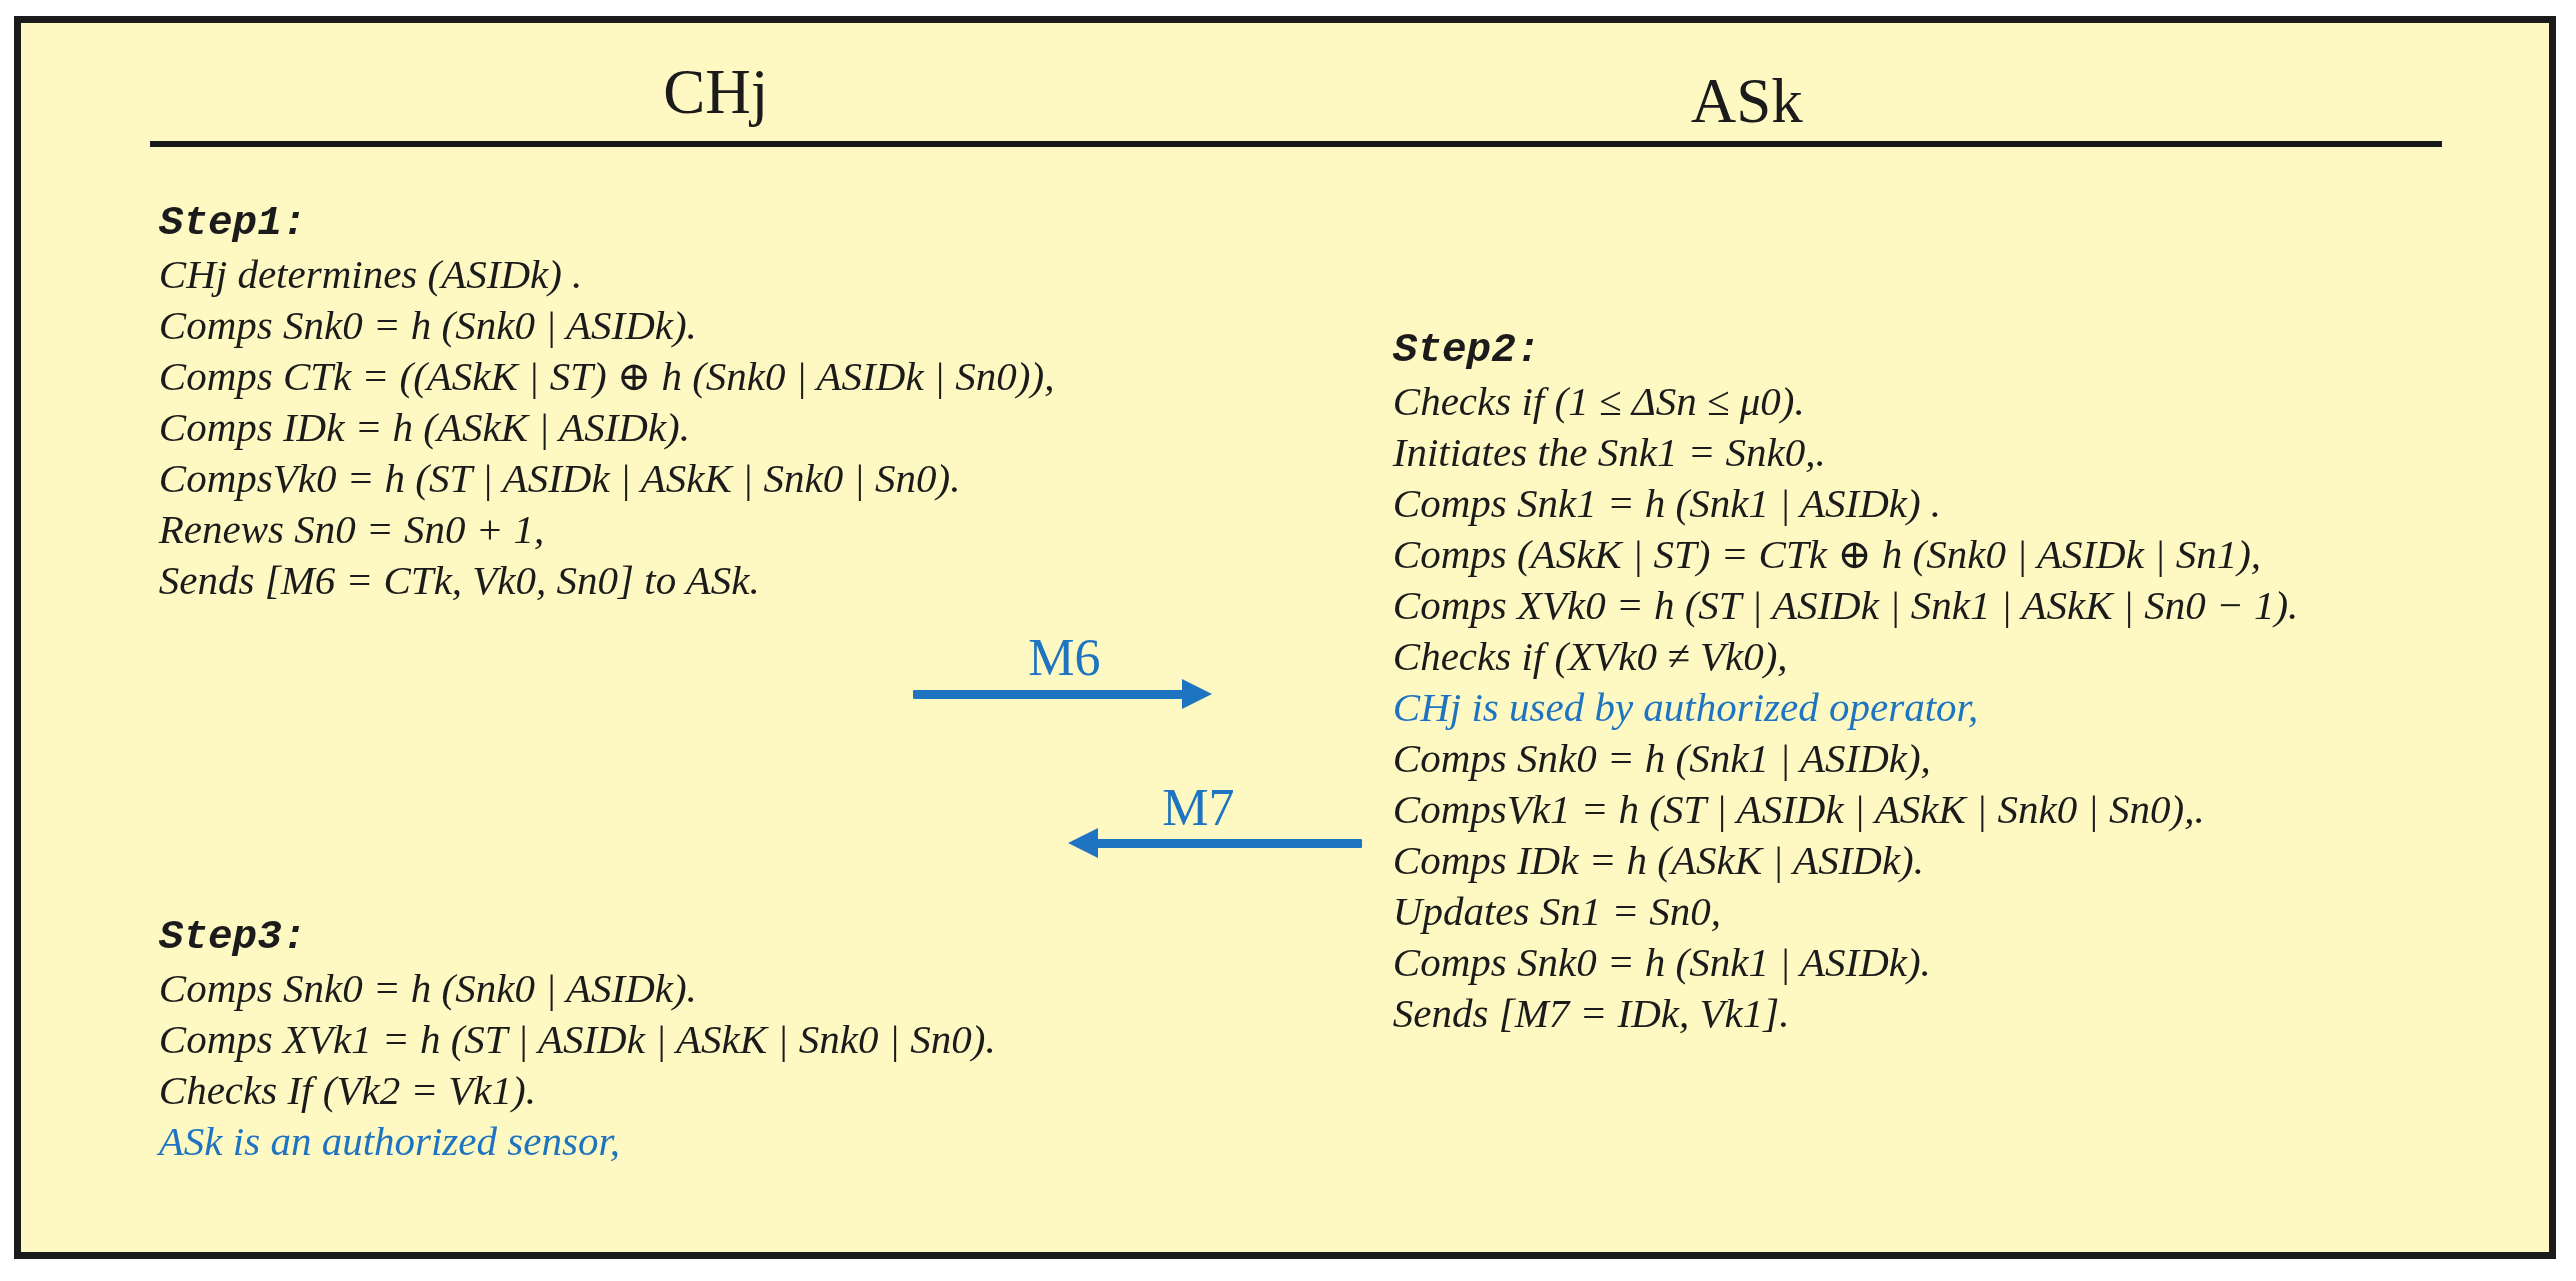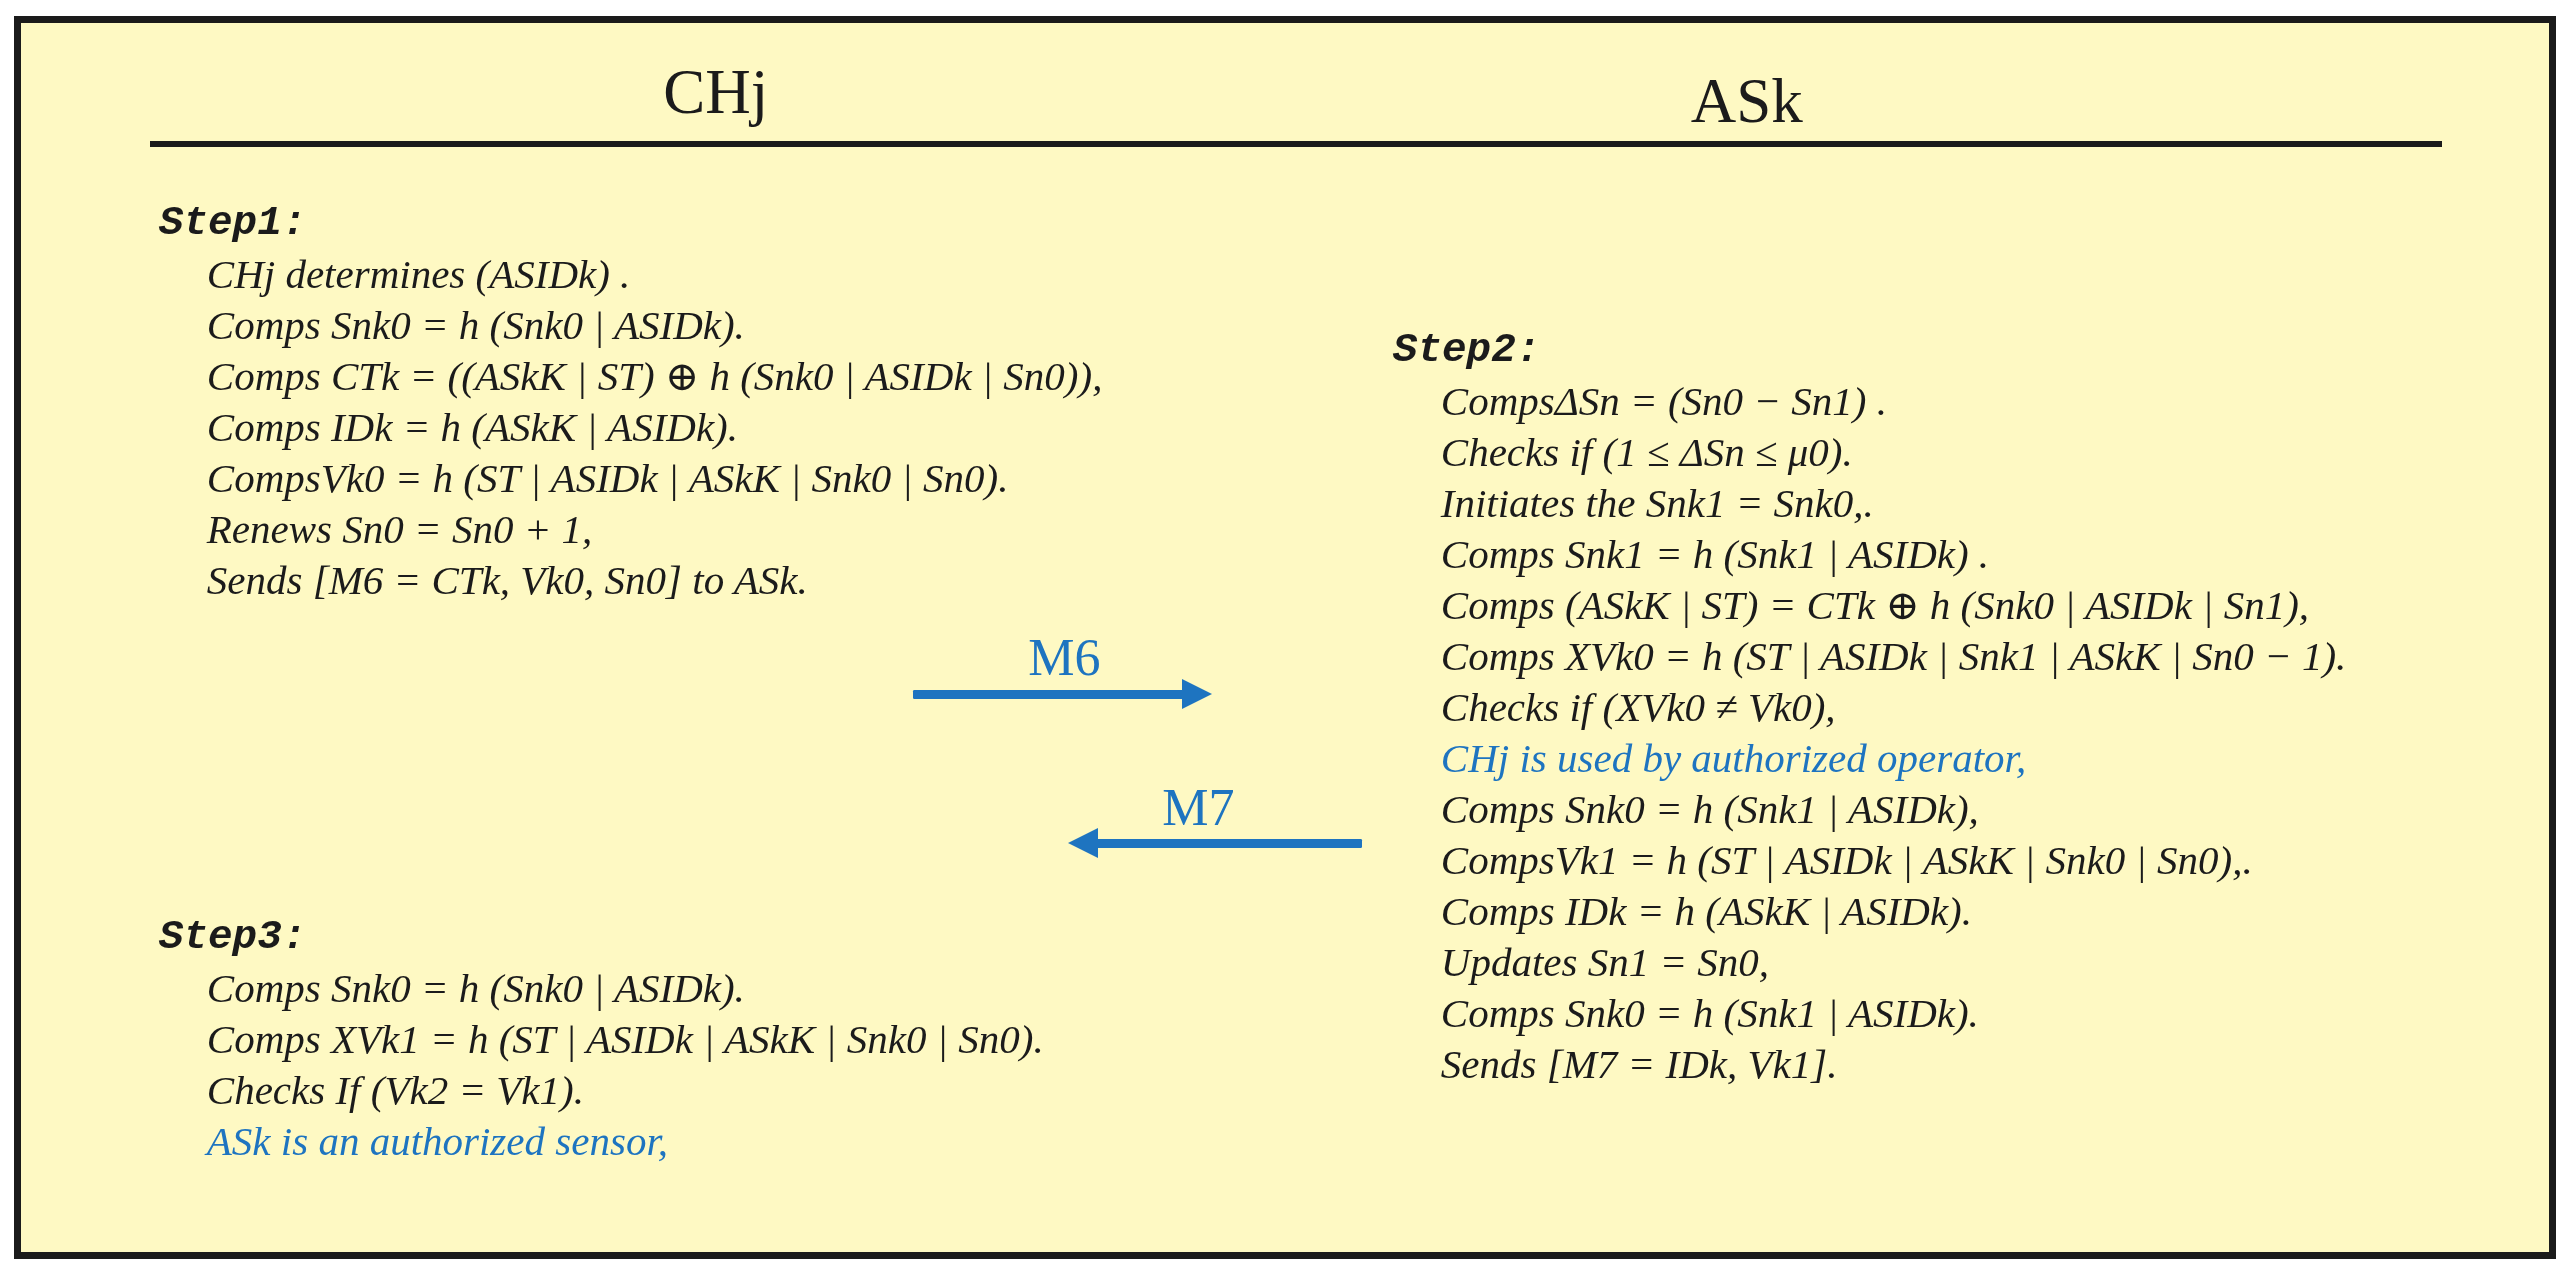--- a/index.html
+++ b/index.html
@@ -20,21 +20,21 @@
   .hdr-right{left:1563px;top:45px;}
   .header-rule{
     position:absolute;left:129px;top:118px;width:2292px;height:5.6px;
     background:#1b1b1b;
   }
   .block{
     position:absolute;font-style:italic;font-size:41px;line-height:51px;
     white-space:nowrap;
   }
   .step-label{font-weight:bold;font-style:italic;font-family:Liberation Mono, monospace;}
-  .pline{margin-left:48px;}
+  .pline{}
   .blue{color:var(--blue,#1e74c0);}
   .step1{left:138px;top:175px;width:1127px;}
   .step2{left:1372px;top:302px;width:1127px;}
   .step3{left:138px;top:889px;width:1127px;}
   .msg-label{
     position:absolute;width:175px;text-align:center;
     font-size:52px;font-style:normal;line-height:1.0;
     color:var(--blue,#1e74c0);
   }
   .m6-label{left:956px;top:609px;}
@@ -77,21 +77,20 @@
         <div class="pline">Comps IDk = h (ASkK | ASIDk).</div>
         <div class="pline">CompsVk0 = h (ST | ASIDk | ASkK | Snk0 | Sn0).</div>
         <div class="pline">Renews Sn0 = Sn0 + 1,</div>
         <div class="pline">Sends [M6 = CTk, Vk0, Sn0] to ASk.</div>
       </div>
   </div>
 
   <div class="block step2">
     <div class="step-label">Step2:</div>
     <div>
-        <div class="pline">CompsΔSn = (Sn0 − Sn1) .</div>
         <div class="pline">Checks if (1 ≤ ΔSn ≤ μ0).</div>
         <div class="pline">Initiates the Snk1 = Snk0,.</div>
         <div class="pline">Comps Snk1 = h (Snk1 | ASIDk) .</div>
         <div class="pline">Comps (ASkK | ST) = CTk ⊕ h (Snk0 | ASIDk | Sn1),</div>
         <div class="pline">Comps XVk0 = h (ST | ASIDk | Snk1 | ASkK | Sn0 − 1).</div>
         <div class="pline">Checks if (XVk0 ≠ Vk0),</div>
         <div class="pline blue">CHj is used by authorized operator,</div>
         <div class="pline">Comps Snk0 = h (Snk1 | ASIDk),</div>
         <div class="pline">CompsVk1 = h (ST | ASIDk | ASkK | Snk0 | Sn0),.</div>
         <div class="pline">Comps IDk = h (ASkK | ASIDk).</div>

